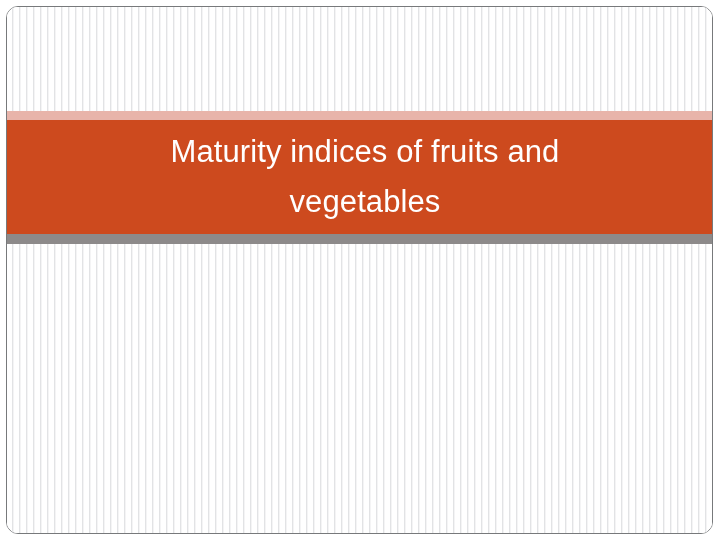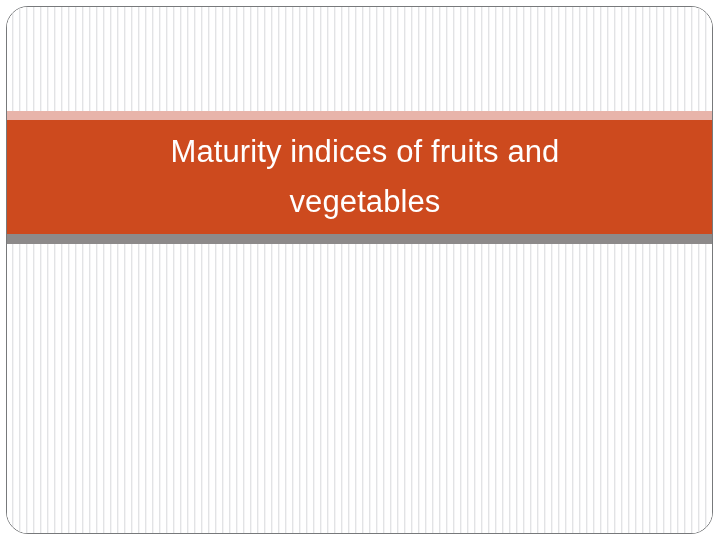--- a/index.html
+++ b/index.html
@@ -24,21 +24,21 @@
 
   
   #slide-frame {
     position: absolute;
     left: 6px;
     top: 6px;
     width: 707px;
     height: 528px;
     box-sizing: border-box;
     border: 1px solid #77797b;
-    border-radius: 22px;
+    border-radius: 12px;
     overflow: hidden;
     background: #ffffff;
   }
 
   
   #pinstripes {
     position: absolute;
     inset: 0;
     background-color: #ffffff;
     background-image: repeating-linear-gradient(

